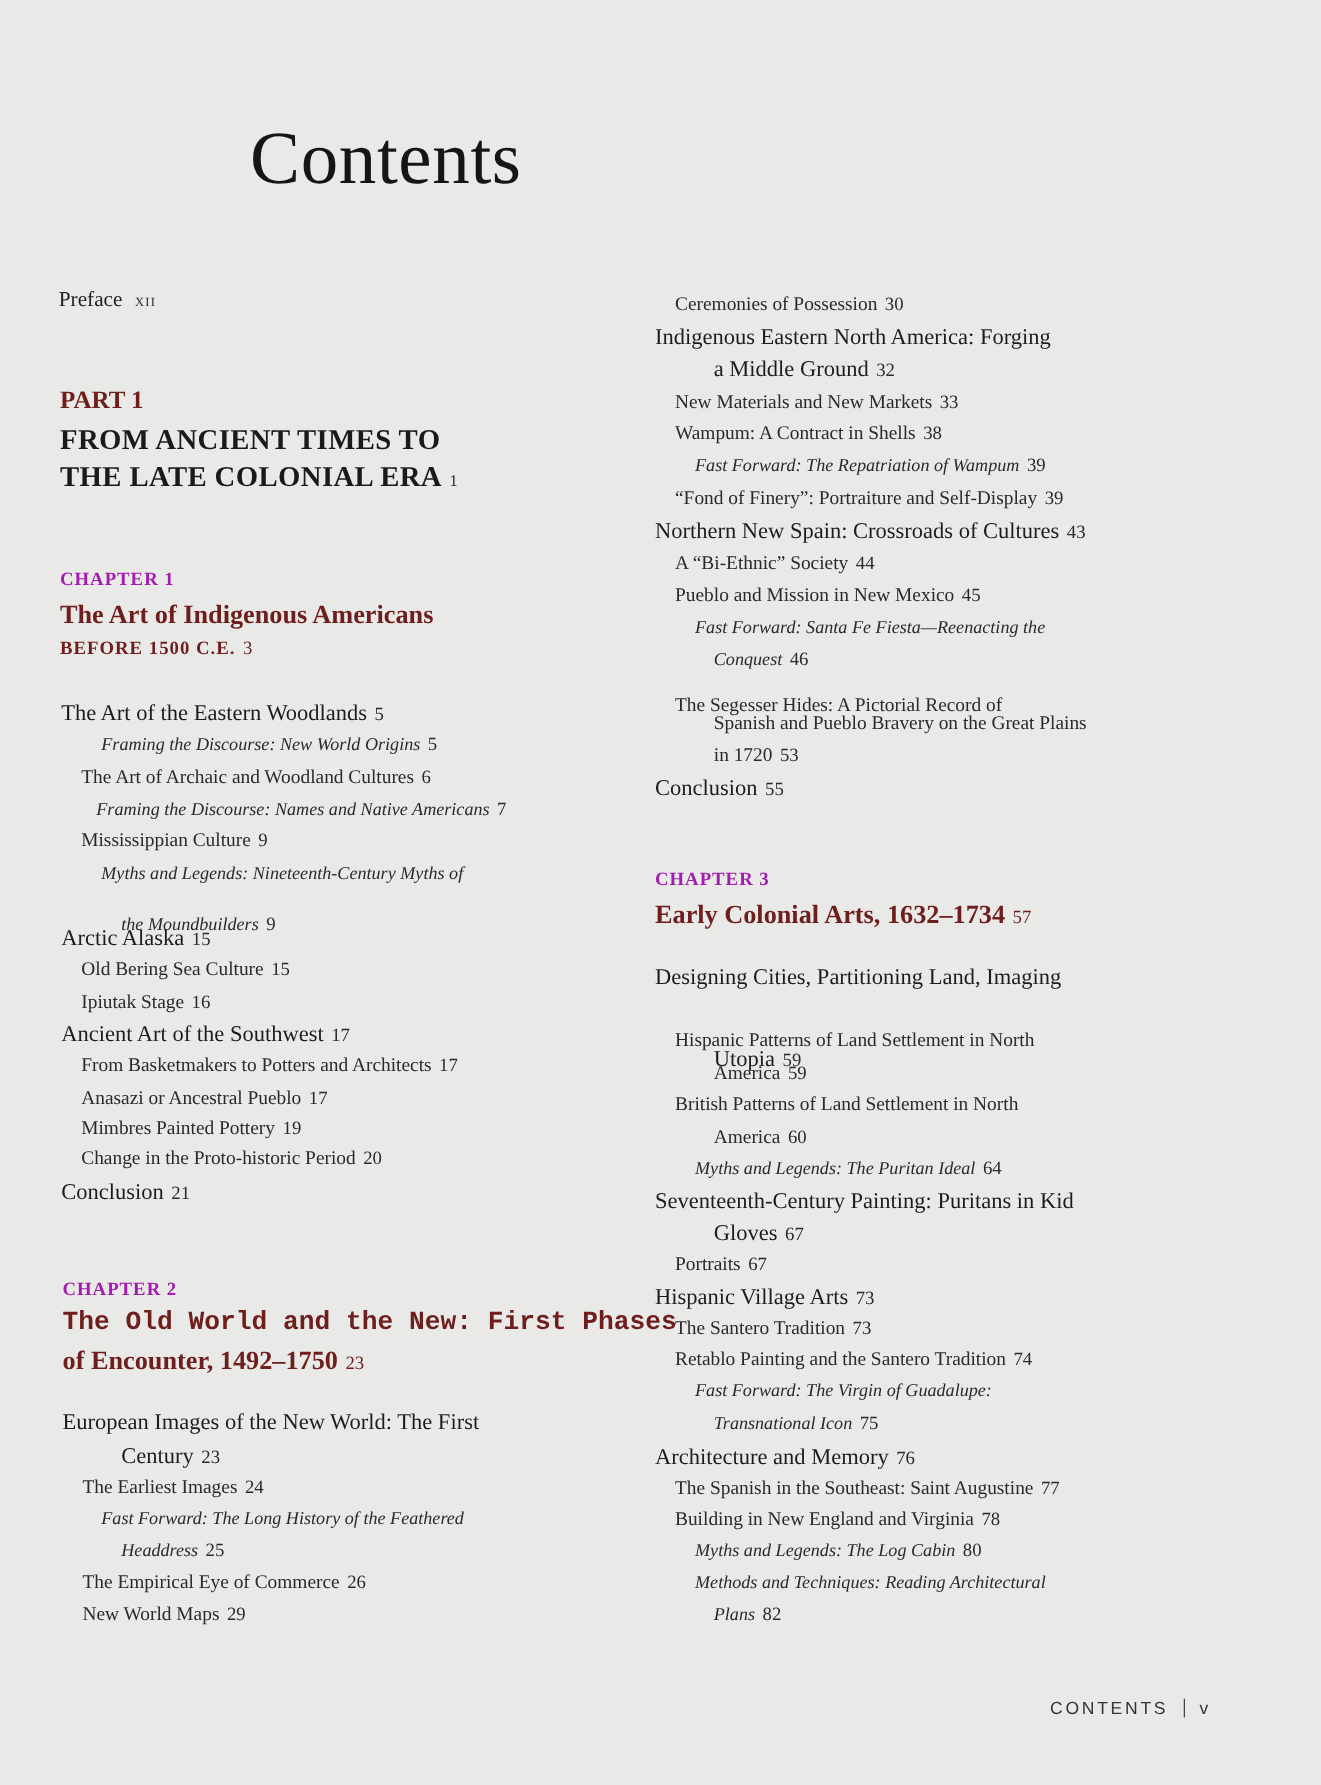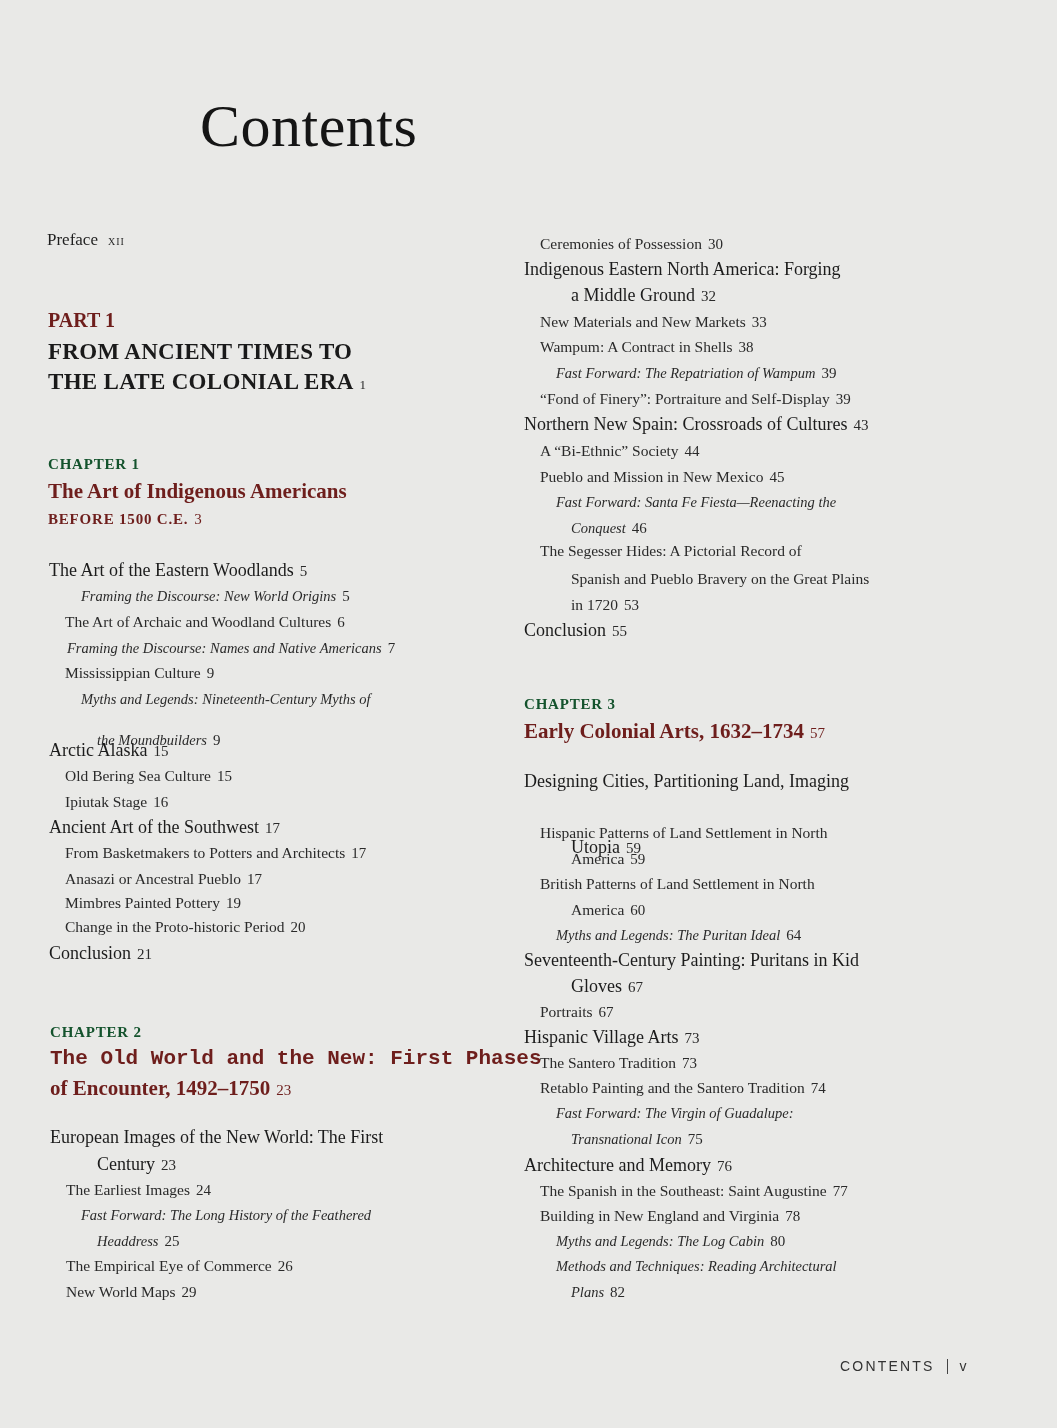--- a/index.html
+++ b/index.html
@@ -52,21 +52,21 @@
     .part-title {
       font-size: 23px;
       font-weight: bold;
       color: #1a1a1a;
       letter-spacing: 0.3px;
       line-height: 30px;
     }
     .chap-label {
       font-size: 15px;
       font-weight: bold;
-      color: #14532d;
+      color: #a21caf;
       letter-spacing: 0.8px;
     }
     .chap-title {
       font-size: 21px;
       font-weight: bold;
       color: #6e1e1c;
       line-height: 30px;
     }
     .chap-sub {
       font-size: 15px;
@@ -131,21 +131,21 @@
 
   <div class="abs l1" style="left:49px; top:560px;">
     <span>The Art of the Eastern Woodlands</span><span class="pn">5</span>
   </div>
   <div class="abs l3" style="left:81px; top:588px;">
     <span>Framing the Discourse: New World Origins</span><span class="pn">5</span>
   </div>
   <div class="abs l2" style="left:65px; top:613px;">
     <span>The Art of Archaic and Woodland Cultures</span><span class="pn">6</span>
   </div>
-  <div class="abs l3" style="left:67px; top:640px;">
+  <div class="abs l3" style="left:77px; top:640px;">
     <span>Framing the Discourse: Names and Native Americans</span><span class="pn">7</span>
   </div>
   <div class="abs l2" style="left:65px; top:664px;">
     <span>Mississippian Culture</span><span class="pn">9</span>
   </div>
   <div class="abs l3" style="left:81px; top:691px;">
     <span>Myths and Legends: Nineteenth-Century Myths of</span>
   </div>
   <div class="abs l3" style="left:97px; top:732px;text-align:right;">
     <span>the Moundbuilders</span><span class="pn">9</span>
@@ -238,21 +238,21 @@
   </div>
   <div class="abs l2" style="left:540px; top:468px;">
     <span>Pueblo and Mission in New Mexico</span><span class="pn">45</span>
   </div>
   <div class="abs l3" style="left:556px; top:494px;">
     <span>Fast Forward: Santa Fe Fiesta—Reenacting the</span>
   </div>
   <div class="abs l3" style="left:571px; top:520px;">
     <span>Conquest</span><span class="pn">46</span>
   </div>
-  <div class="abs l2" style="left:540px; top:542px;">
+  <div class="abs l2" style="left:540px; top:556px;">
     <span>The Segesser Hides: A Pictorial Record of</span>
   </div>
   <div class="abs l2" style="left:571px; top:570px;">
     <span>Spanish and Pueblo Bravery on the Great Plains</span>
   </div>
   <div class="abs l2" style="left:571px; top:596px;">
     <span>in 1720</span><span class="pn">53</span>
   </div>
   <div class="abs l1" style="left:524px; top:620px;">
     <span>Conclusion</span><span class="pn">55</span>

